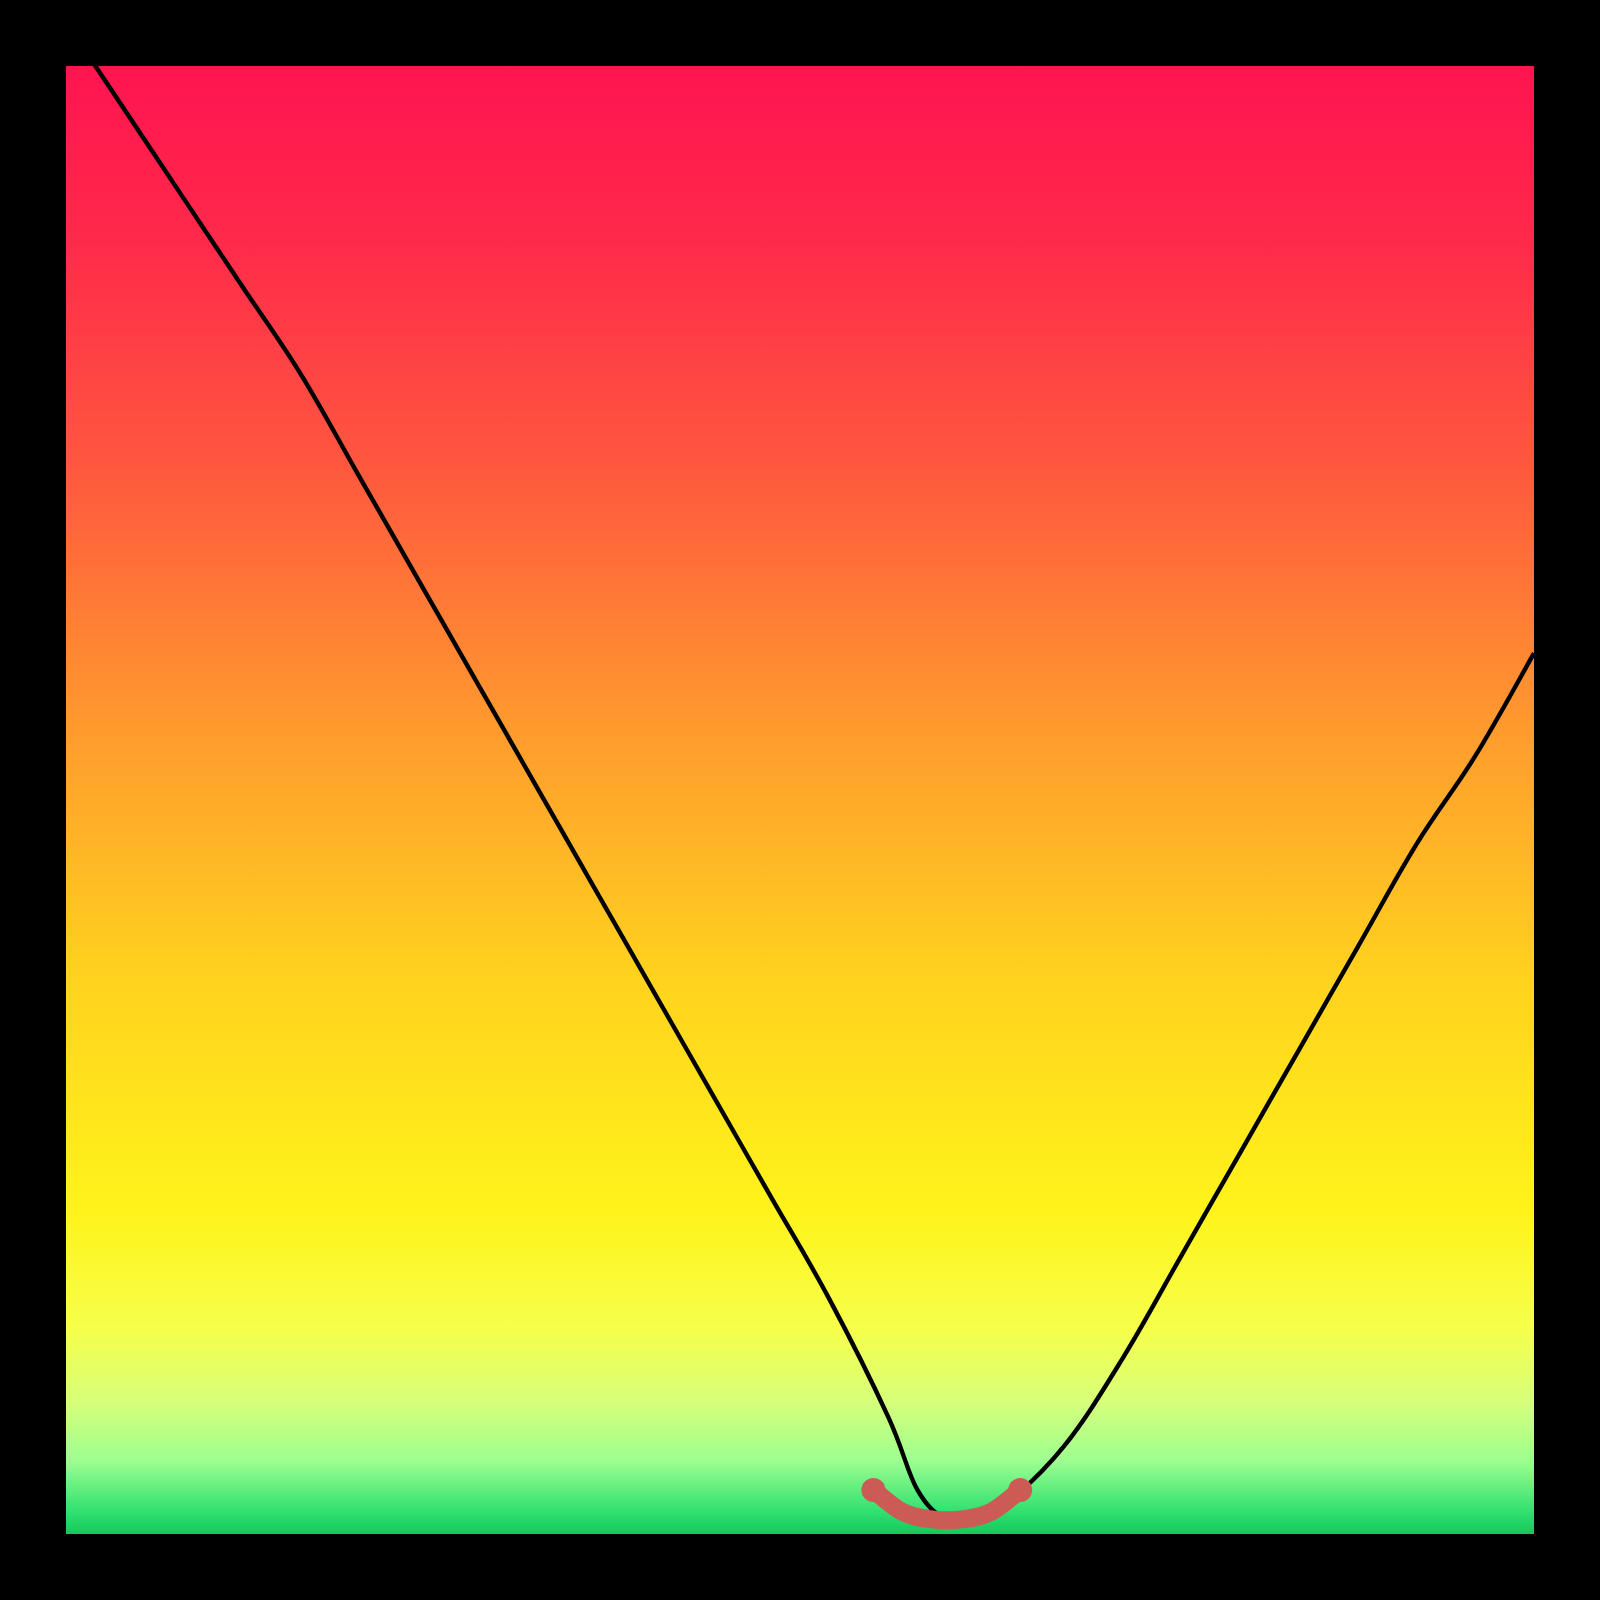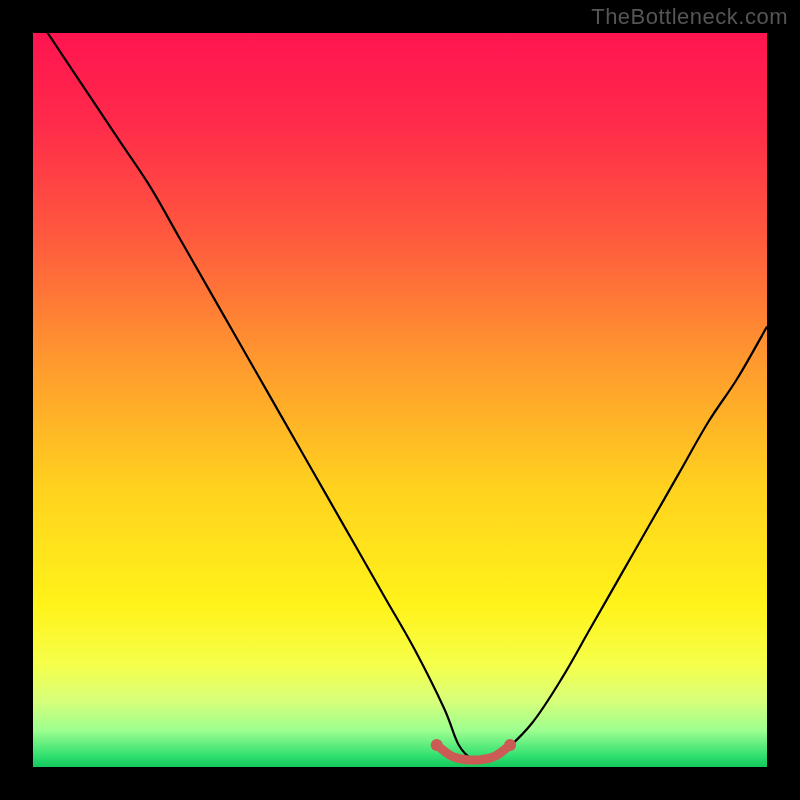--- a/index.html
+++ b/index.html
@@ -35,21 +35,20 @@
     height: 734px;
   }
   svg {
     display: block;
   }
 </style>
 </head>
 <body>
 
 <div class="frame">
-  <div class="watermark">TheBottleneck.com</div>
 
   <div class="plot-wrap">
     <svg id="chart-svg" width="734" height="734" viewBox="0 0 734 734">
       <defs>
         <linearGradient id="bg-grad" x1="0" y1="0" x2="0" y2="1">
             <stop offset="0%" stop-color="#ff1450"></stop>
             <stop offset="12%" stop-color="#ff2a4a"></stop>
             <stop offset="28.000000000000004%" stop-color="#ff5a3e"></stop>
             <stop offset="45%" stop-color="#ff9a2e"></stop>
             <stop offset="62%" stop-color="#ffd21e"></stop>

